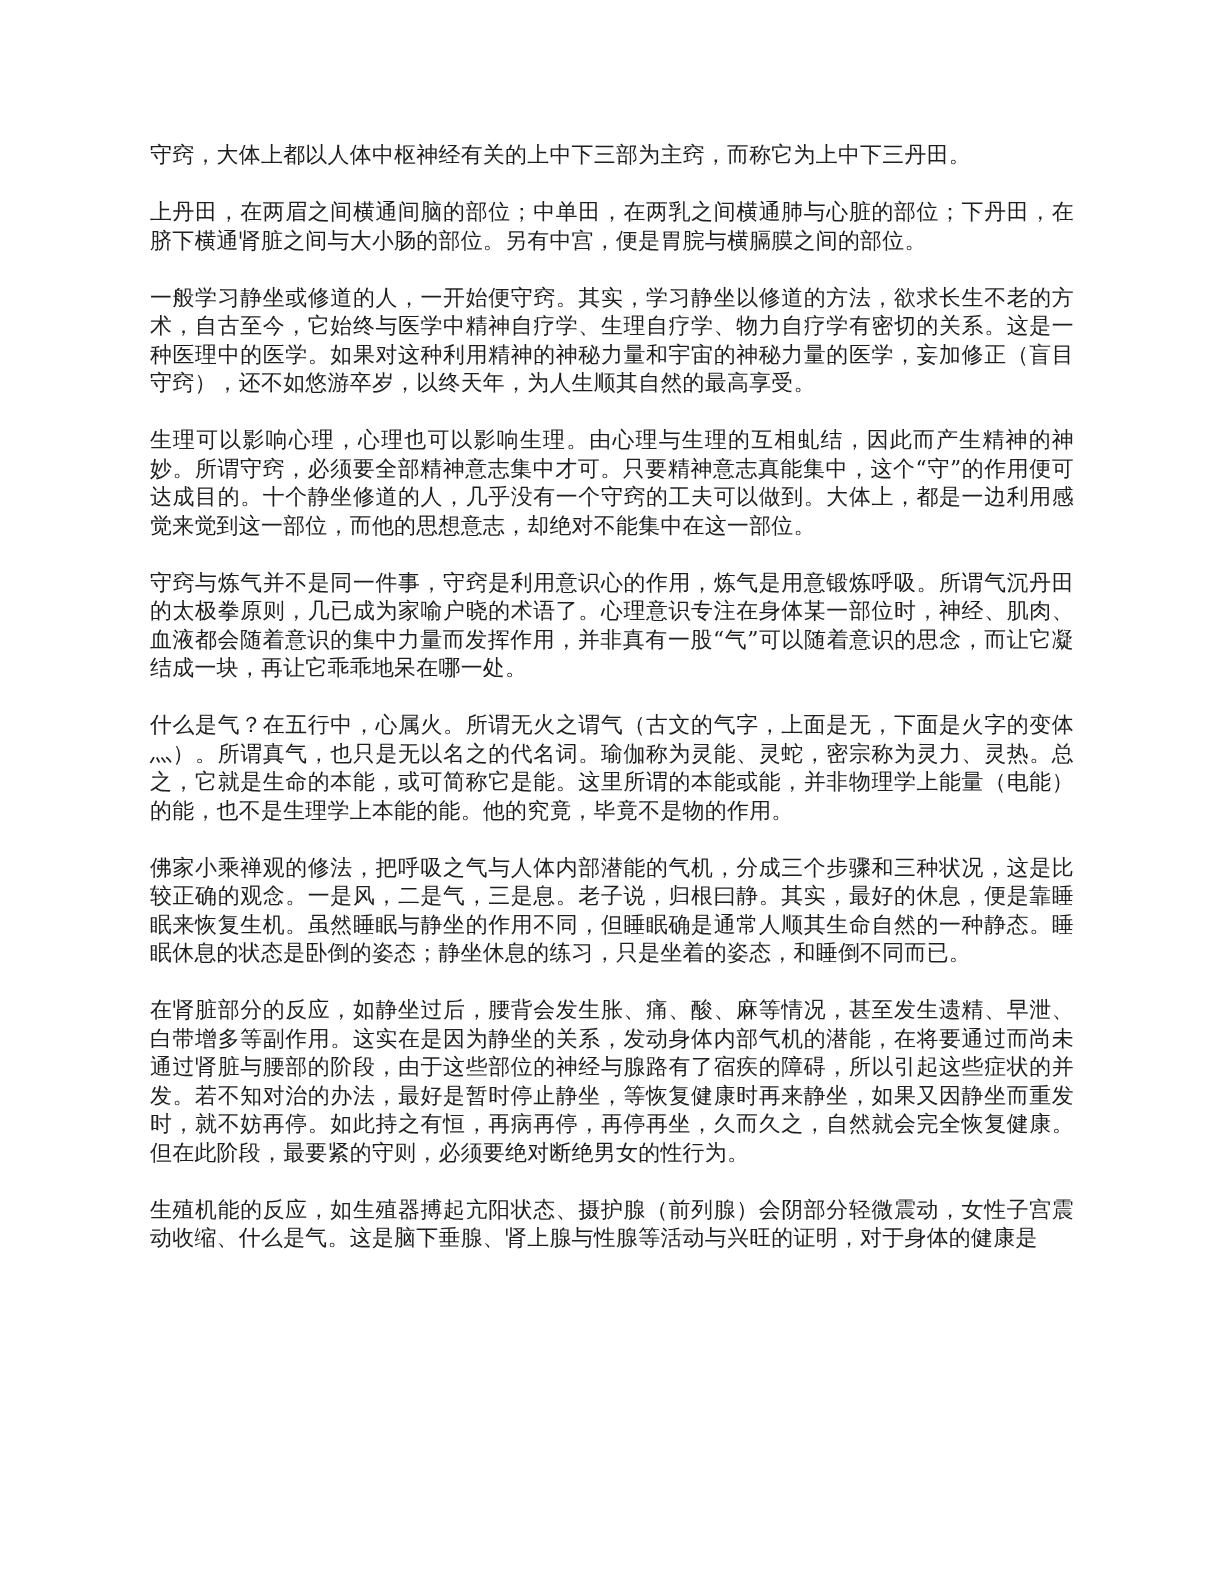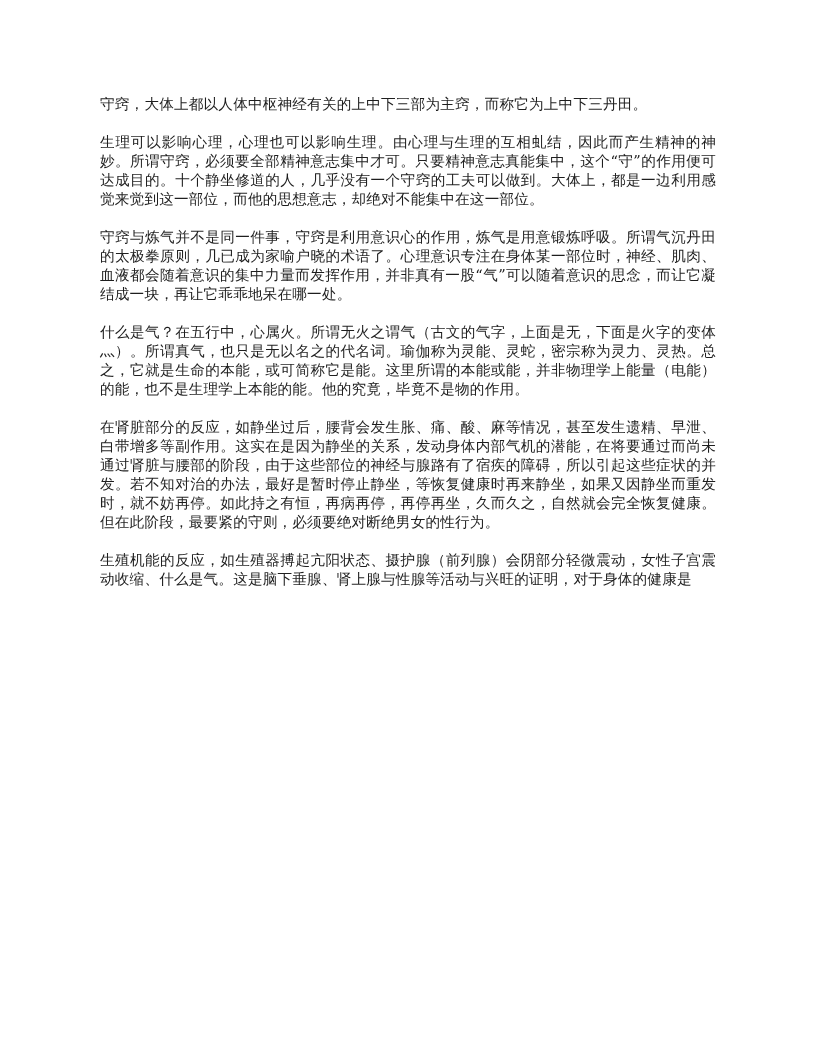--- a/index.html
+++ b/index.html
@@ -35,19 +35,22 @@
     word-break: break-all;
     letter-spacing: 0.2px;
   }
 </style>
 </head>
 <body>
 
 <div class="page">
   <div class="text-column">
     <p class="para">守窍，大体上都以人体中枢神经有关的上中下三部为主窍，而称它为上中下三丹田。</p>
+    <p class="para">上丹田，在两眉之间横通间脑的部位；中单田，在两乳之间横通肺与心脏的部位；下丹田，在脐下横通肾脏之间与大小肠的部位。另有中宫，便是胃脘与横膈膜之间的部位。</p>
+    <p class="para">一般学习静坐或修道的人，一开始便守窍。其实，学习静坐以修道的方法，欲求长生不老的方术，自古至今，它始终与医学中精神自疗学、生理自疗学、物力自疗学有密切的关系。这是一种医理中的医学。如果对这种利用精神的神秘力量和宇宙的神秘力量的医学，妄加修正（盲目守窍），还不如悠游卒岁，以终天年，为人生顺其自然的最高享受。</p>
     <p class="para">生理可以影响心理，心理也可以影响生理。由心理与生理的互相虬结，因此而产生精神的神妙。所谓守窍，必须要全部精神意志集中才可。只要精神意志真能集中，这个“守”的作用便可达成目的。十个静坐修道的人，几乎没有一个守窍的工夫可以做到。大体上，都是一边利用感觉来觉到这一部位，而他的思想意志，却绝对不能集中在这一部位。</p>
     <p class="para">守窍与炼气并不是同一件事，守窍是利用意识心的作用，炼气是用意锻炼呼吸。所谓气沉丹田的太极拳原则，几已成为家喻户晓的术语了。心理意识专注在身体某一部位时，神经、肌肉、血液都会随着意识的集中力量而发挥作用，并非真有一股“气”可以随着意识的思念，而让它凝结成一块，再让它乖乖地呆在哪一处。</p>
     <p class="para">什么是气？在五行中，心属火。所谓无火之谓气（古文的气字，上面是无，下面是火字的变体灬）。所谓真气，也只是无以名之的代名词。瑜伽称为灵能、灵蛇，密宗称为灵力、灵热。总之，它就是生命的本能，或可简称它是能。这里所谓的本能或能，并非物理学上能量（电能）的能，也不是生理学上本能的能。他的究竟，毕竟不是物的作用。</p>
+    <p class="para">佛家小乘禅观的修法，把呼吸之气与人体内部潜能的气机，分成三个步骤和三种状况，这是比较正确的观念。一是风，二是气，三是息。老子说，归根曰静。其实，最好的休息，便是靠睡眠来恢复生机。虽然睡眠与静坐的作用不同，但睡眠确是通常人顺其生命自然的一种静态。睡眠休息的状态是卧倒的姿态；静坐休息的练习，只是坐着的姿态，和睡倒不同而已。</p>
     <p class="para">在肾脏部分的反应，如静坐过后，腰背会发生胀、痛、酸、麻等情况，甚至发生遗精、早泄、白带增多等副作用。这实在是因为静坐的关系，发动身体内部气机的潜能，在将要通过而尚未通过肾脏与腰部的阶段，由于这些部位的神经与腺路有了宿疾的障碍，所以引起这些症状的并发。若不知对治的办法，最好是暂时停止静坐，等恢复健康时再来静坐，如果又因静坐而重发时，就不妨再停。如此持之有恒，再病再停，再停再坐，久而久之，自然就会完全恢复健康。但在此阶段，最要紧的守则，必须要绝对断绝男女的性行为。</p>
     <p class="para">生殖机能的反应，如生殖器搏起亢阳状态、摄护腺（前列腺）会阴部分轻微震动，女性子宫震动收缩、什么是气。这是脑下垂腺、肾上腺与性腺等活动与兴旺的证明，对于身体的健康是</p>
   </div>
 </div>
 
 </body></html>

